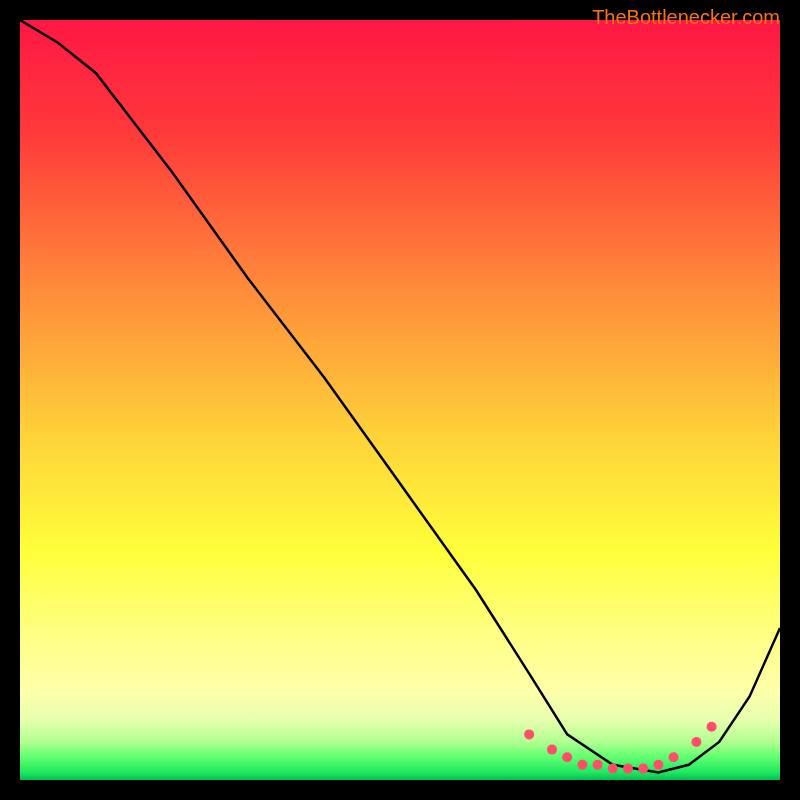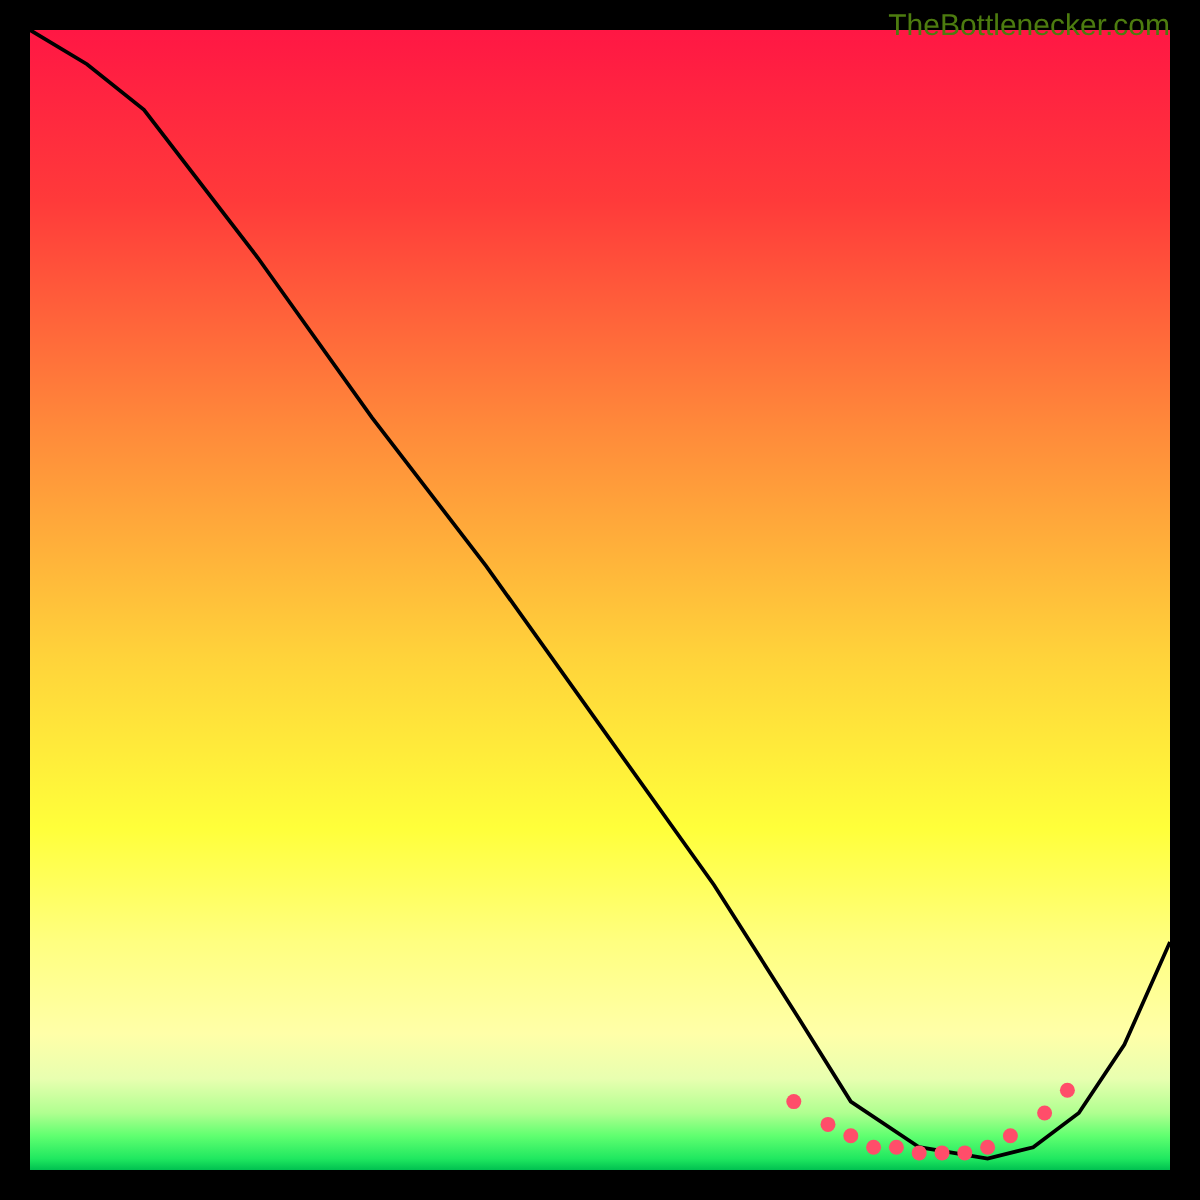--- a/index.html
+++ b/index.html
@@ -21,21 +21,21 @@
     position: absolute;
     left: 20px;
     top: 20px;
     width: 760px;
     height: 760px;
   }
   .attribution {
     position: absolute;
     top: 6px;
     right: 20px;
-    color: #4d7c0f;
+    color: #f97316;
     font-size: 20px;
     font-weight: 500;
     z-index: 100;
   }
   svg {
     display: block;
   }
 </style>
 </head>
 <body>

